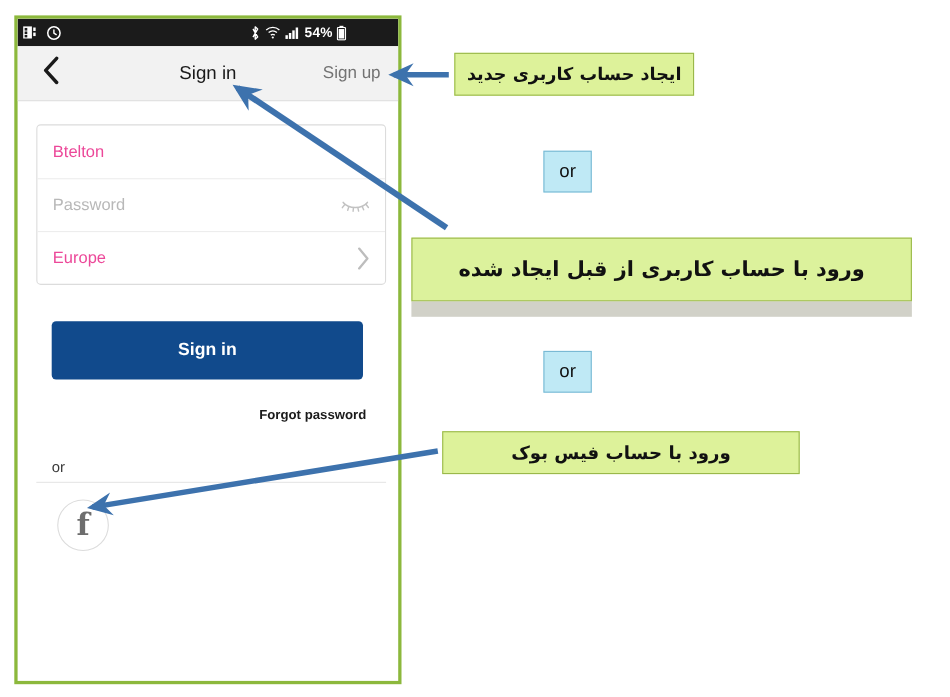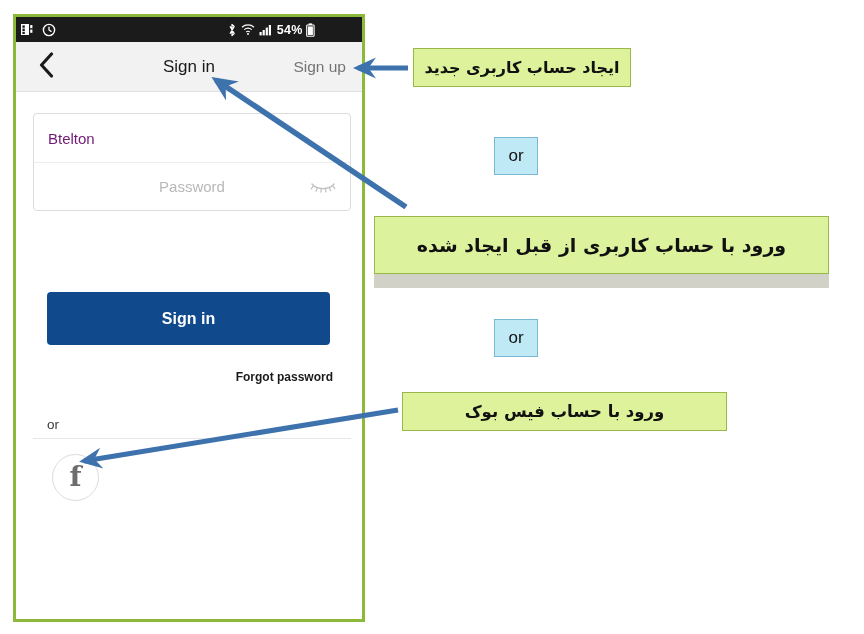--- a/index.html
+++ b/index.html
@@ -101,24 +101,24 @@
     background: #ffffff;
   }
   .field-row {
     position: relative;
     height: 48px;
     display: flex;
     align-items: center;
     padding: 0 14px;
     box-sizing: border-box;
   }
-  .field-row + .field-row { border-top: 1px solid #ededed; justify-content: center; }
+  .field-row + .field-row { border-top: 1px solid #ededed; }
   .field-text {
     font-size: 15px;
-    color: #701a75;
+    color: #ec4899;
   }
   .field-text.placeholder { color: #b8b8b8; }
   .field-right {
     position: absolute;
     right: 13px; top: 50%;
     transform: translateY(-50%);
     line-height: 0;
   }
 
   
@@ -332,20 +332,28 @@
           <path d="M4.3 6.6 L2.2 9.3" stroke="#c2c2c2" stroke-width="1.3" stroke-linecap="round"></path>
           <path d="M8.1 8.5 L7.1 11.6" stroke="#c2c2c2" stroke-width="1.3" stroke-linecap="round"></path>
           <path d="M12.3 9.4 L12 12.5" stroke="#c2c2c2" stroke-width="1.3" stroke-linecap="round"></path>
           <path d="M16.3 9.3 L17 12.4" stroke="#c2c2c2" stroke-width="1.3" stroke-linecap="round"></path>
           <path d="M20.3 8.2 L21.6 11.2" stroke="#c2c2c2" stroke-width="1.3" stroke-linecap="round"></path>
           <path d="M23.8 6.4 L25.9 9.1" stroke="#c2c2c2" stroke-width="1.3" stroke-linecap="round"></path>
         </svg>
       </span>
     </div>
 
+    <div class="field-row">
+      <span class="field-text">Europe</span>
+      <span class="field-right">
+        <svg width="13" height="22" viewBox="0 0 13 22">
+          <path d="M2.5 2 L10 11 L2.5 20" fill="none" stroke="#bdbdbd" stroke-width="2.1" stroke-linecap="round" stroke-linejoin="round"></path>
+        </svg>
+      </span>
+    </div>
 
   </div>
 
   <button id="signin-button">Sign in</button>
 
   <div id="forgot-password">Forgot password</div>
 
   <div id="or-label">or</div>
   <div id="or-divider"></div>
 

